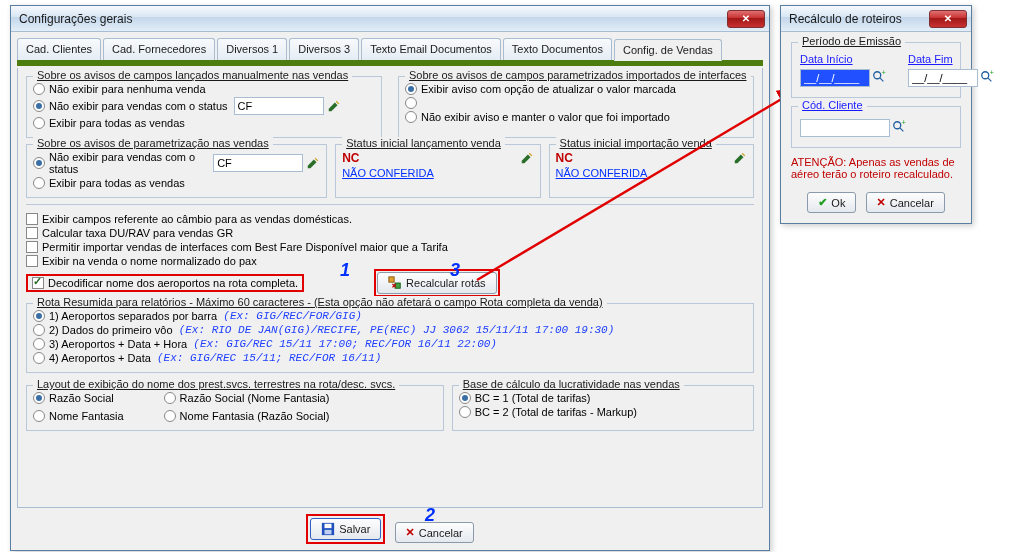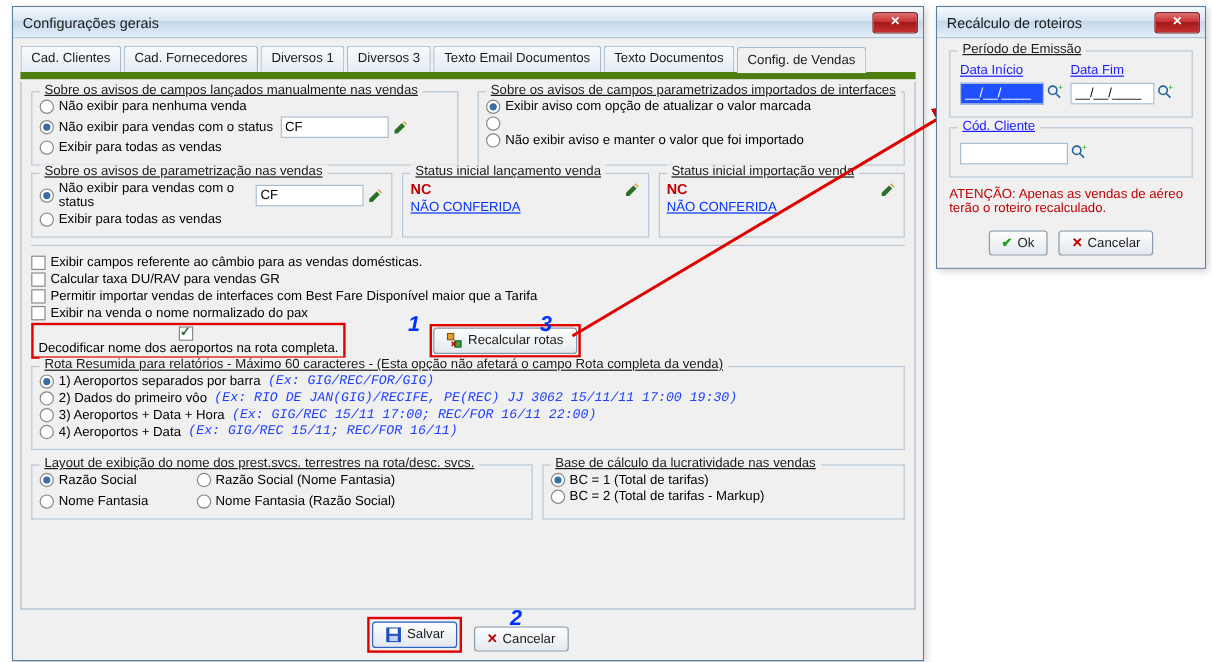--- a/index.html
+++ b/index.html
@@ -118,21 +118,21 @@
   }
   .ex { color:#2040ff; font-family: "Courier New", monospace; font-style: italic; font-size:11px; }
   .btn {
     display:inline-flex; align-items:center; gap:4px;
     border:1px solid #8a9aaa; border-radius:3px;
     background: linear-gradient(#fdfdfd, #e4e9ee);
     padding: 3px 10px; font-size:11px; cursor:pointer;
     color:#1a1a1a;
   }
   .btn-bar { text-align:center; margin-top:6px; }
-  .red-frame { border:2px solid #e00000;flex-direction:column; }
+  .red-frame { border:2px solid #e00000; }
   .callout-num {
     position:absolute; color:#0030ff; font-weight:bold; font-size:18px; font-style:italic;
   }
   .arrow {
     position:absolute;
     pointer-events:none;
   }
   .warn-text { color:#c00000; font-size:11px; }
   .group-top { display:flex; gap:16px; }
   .group-top > .fieldset { flex:1; }
@@ -377,29 +377,29 @@
 
 <svg class="arrow" style="left:0; top:0; width:1010px; height:552px;">
   <defs>
       <marker id="ah" markerWidth="10" markerHeight="8" refX="9" refY="4" orient="auto">
         <polygon points="0 0, 10 4, 0 8" fill="#e00000"></polygon>
       </marker>
     </defs>
   <line x1="477" y1="280" x2="800" y2="88" stroke="#e00000" stroke-width="2.5" marker-end="url(#ah)"></line>
 </svg>
 
-<div class="window dialog2" style="left:780px; top:5px; width:225px;">
+<div class="window dialog2" style="left:780px; top:5px; width:192px;">
   <div class="titlebar">
     <span class="title">Recálculo de roteiros</span>
     <span class="close-btn">✕</span>
   </div>
   <div class="content">
     <div class="fieldset">
       <span class="legend">Período de Emissão</span>
-      <div style="display:flex; gap:4px;">
+      <div style="display:flex; gap:20px;">
         <div class="col">
           <span class="label-blue">Data Início</span>
           <div class="row">
             <input class="date-input hl" value="__/__/____" style="">
             <span class="lookup-icon">
                 <svg viewBox="0 0 16 16">
                   <circle cx="6" cy="6" r="4" fill="none" stroke="#2060a0" stroke-width="1.5"></circle>
                   <line x1="9" y1="9" x2="13" y2="13" stroke="#2060a0" stroke-width="1.5"></line>
                   <text x="11" y="6" font-size="8" fill="#20a020">+</text>
                 </svg>

